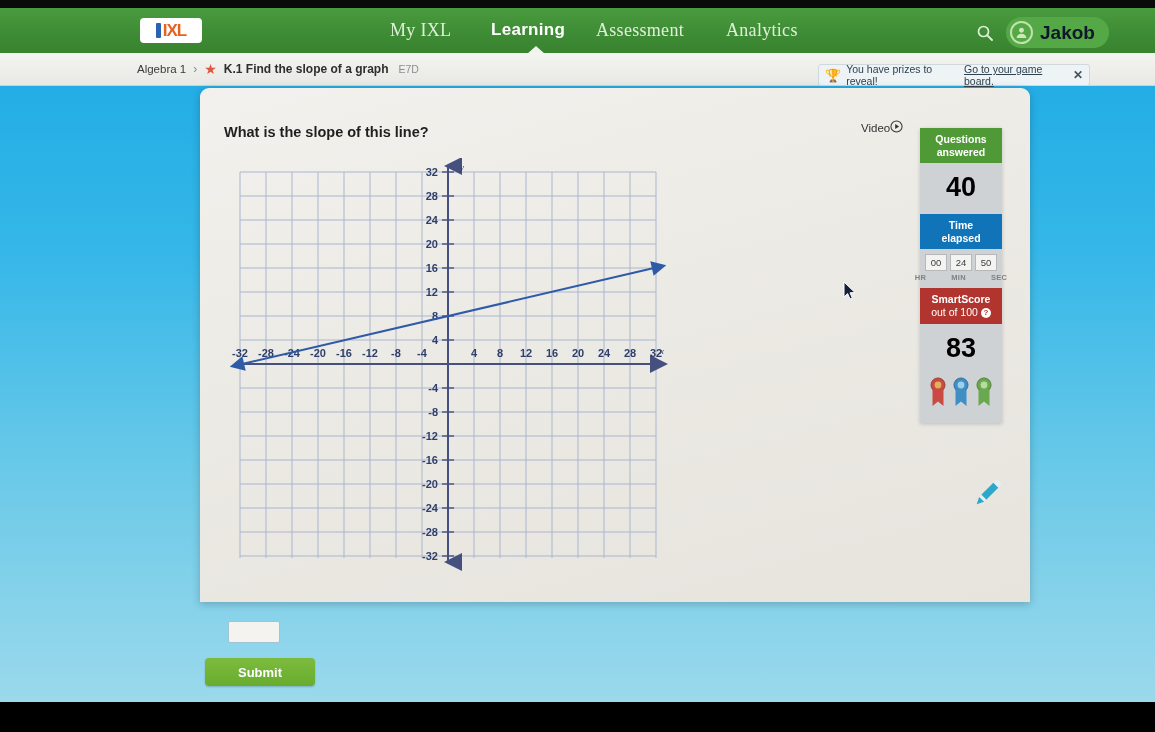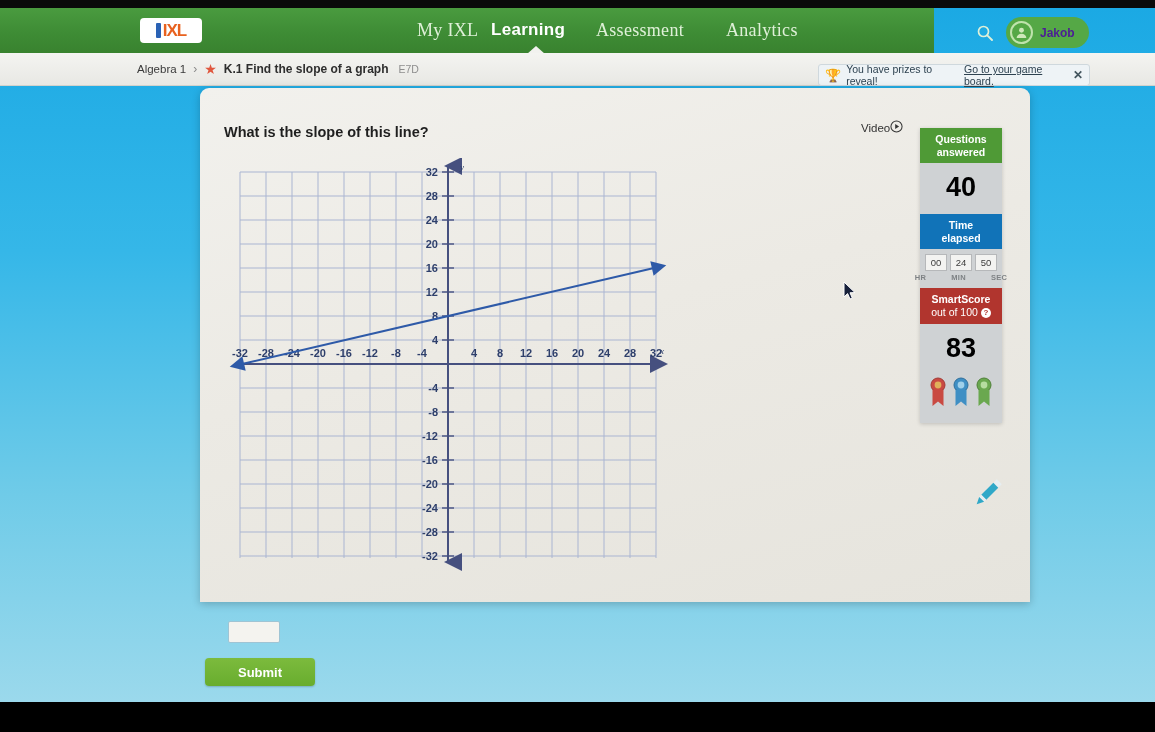--- a/index.html
+++ b/index.html
@@ -21,21 +21,21 @@
     position: absolute;
     left: 0; top: 8px;
     width: 1155px; height: 694px;
     background: linear-gradient(180deg,#1ba9e4 0%, #35b7e8 35%, #6fcbe8 70%, #9bd9ec 100%);
     overflow: hidden;
   }
 
   
   #navbar {
     position: absolute; left:0; top:0;
-    width: 934px; height: 45px;
+    width: 1155px; height: 45px;
     background: linear-gradient(180deg,#4a9b3f 0%, #3e8c35 55%, #39822f 100%);
   }
   #logo {
     position:absolute; left:140px; top:10px;
     width:62px; height:25px;
     background:#fff; border-radius:4px;
     display:flex; align-items:center; justify-content:center;
   }
   #logo .bar { width:5px; height:15px; background:#2a62b5; margin-right:2px; border-radius:1px;}
   #logo .txt {
@@ -44,21 +44,21 @@
   }
   .navitem {
     position:absolute; top:22px;
     transform: translateY(-50%);
     color:#dff0d8; font-size:18px;
     letter-spacing:.3px;
     font-family:"Liberation Serif", serif;
     white-space:nowrap;
   }
   .navitem.active { color:#ffffff; font-weight:bold; font-family:"Liberation Sans", sans-serif; font-size:17px;}
-  #nav-myixl  { left:417px; }
+  #nav-myixl  { left:390px; }
   #nav-learn  { left:491px; }
   #nav-assess { left:596px; }
   #nav-analyt { left:726px; }
   #nav-arrow {
     position:absolute; left:527px; top:38px;
     width:0;height:0;
     border-left:9px solid transparent;
     border-right:9px solid transparent;
     border-bottom:8px solid #f2f2ef;
   }
@@ -70,21 +70,21 @@
     position:absolute; left:1006px; top:9px;
     height:31px; padding:0 14px 0 4px;
     background:#55a846; border-radius:16px;
     display:flex; align-items:center; gap:7px;
   }
   #useravatar {
     width:23px;height:23px;border-radius:50%;
     border:2px solid #bfe3ac;
     display:flex;align-items:center;justify-content:center;
   }
-  #username { color:#4c1d95; font-size:12px; font-weight:bold;text-align:right; }
+  #username { color:#0f172a; font-size:19px; font-weight:bold;text-align:right; }
 
   
   #crumbbar {
     position:absolute; left:0; top:45px;
     width:1155px; height:33px;
     background: linear-gradient(180deg,#f4f4f1 0%, #e8e8e4 100%);
     border-bottom:1px solid #d2d2cc;
   }
   #crumb {
     position:absolute; left:137px; top:16px;

